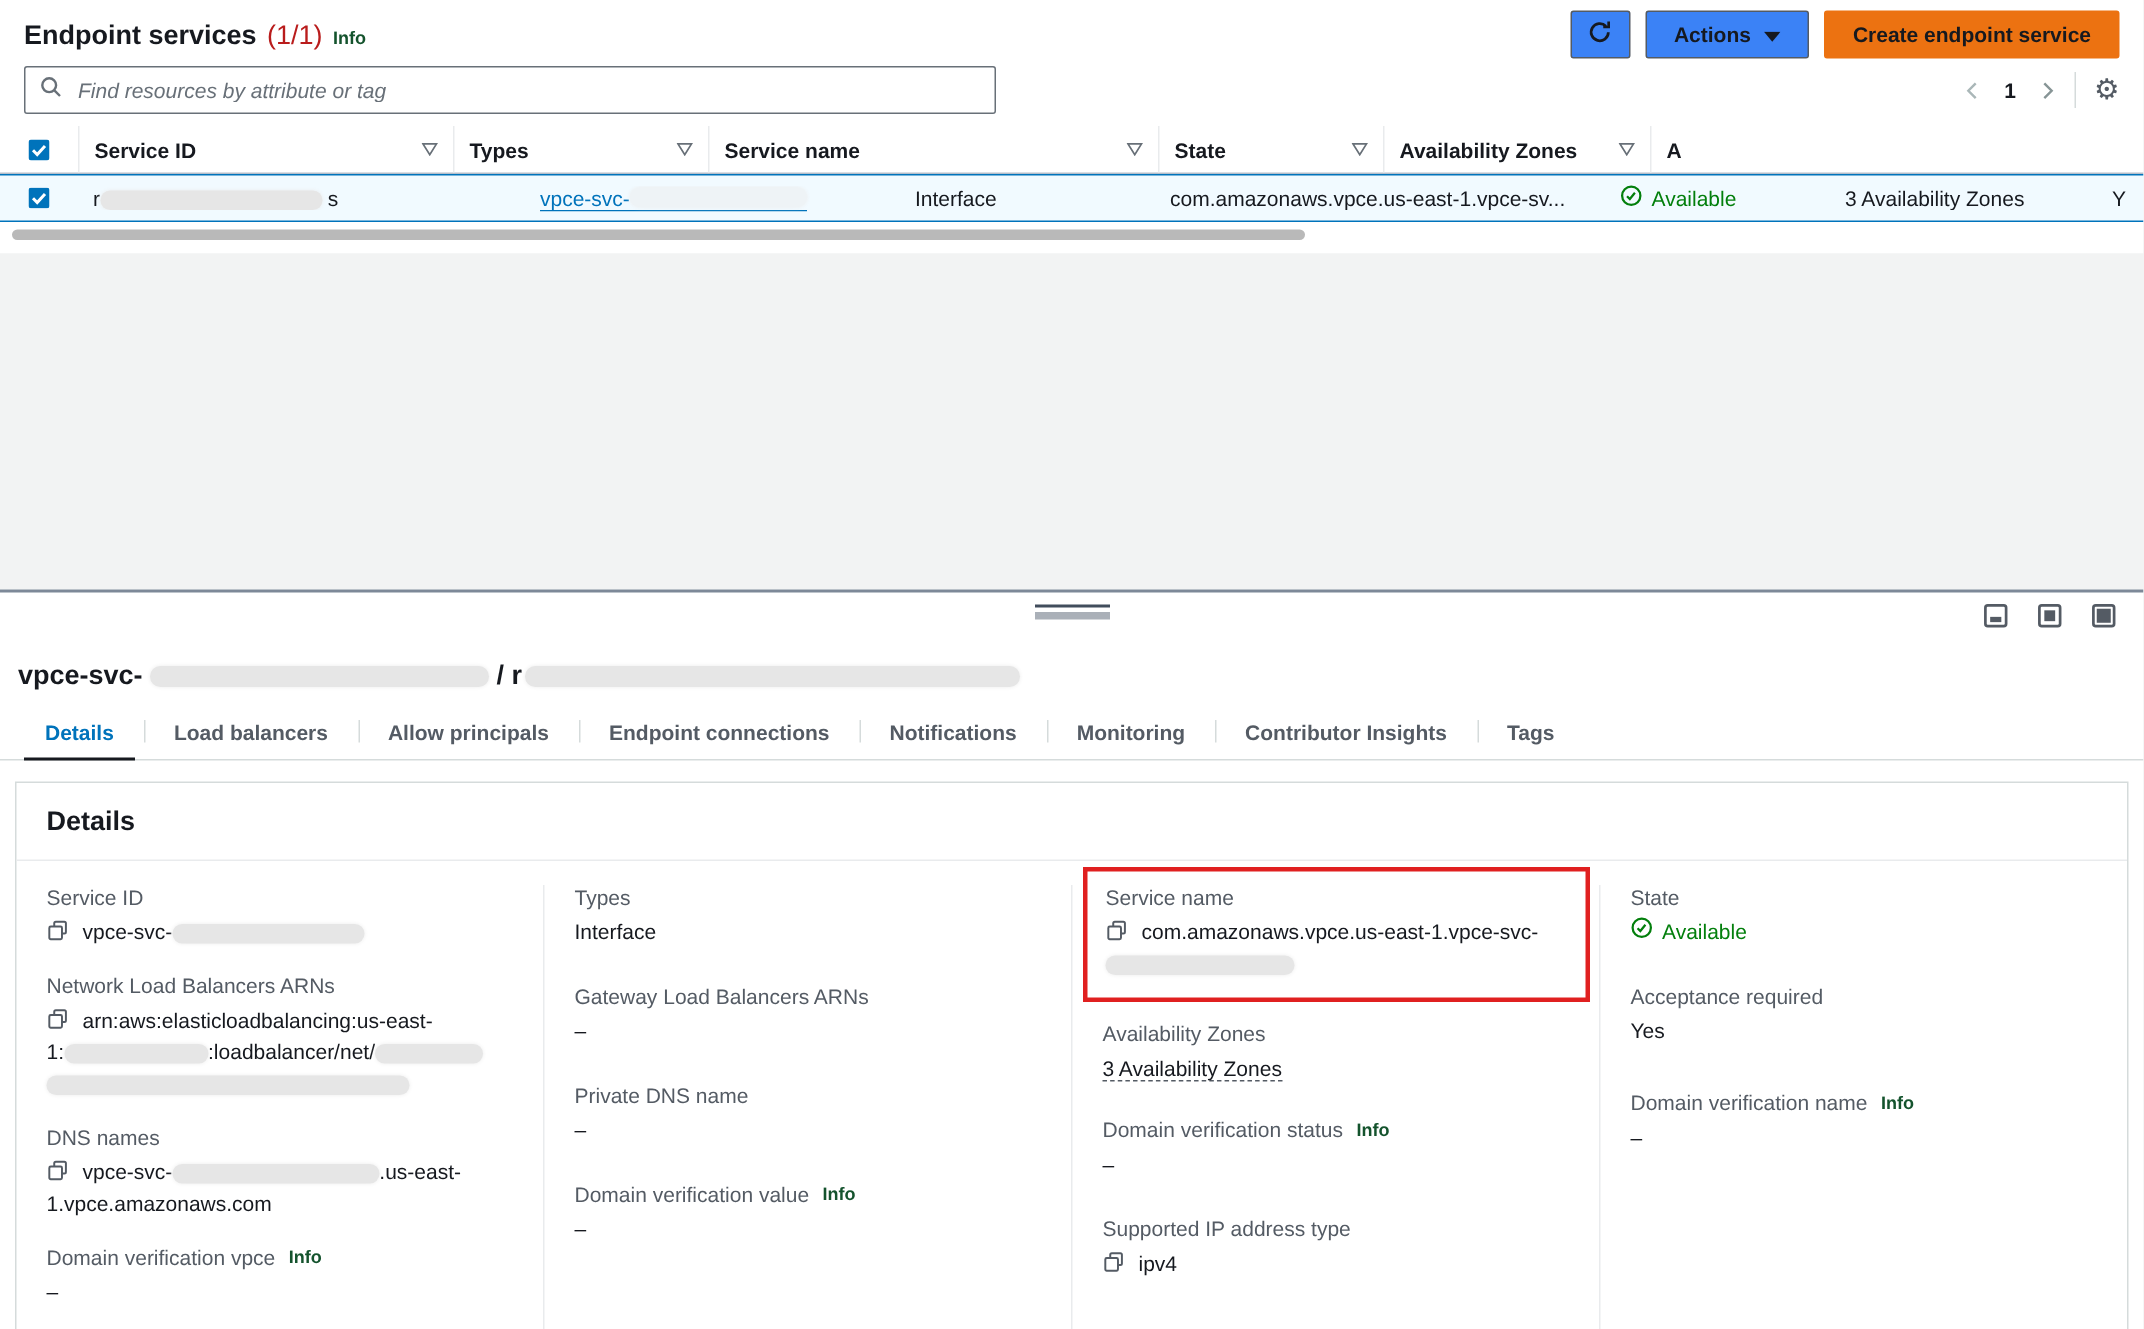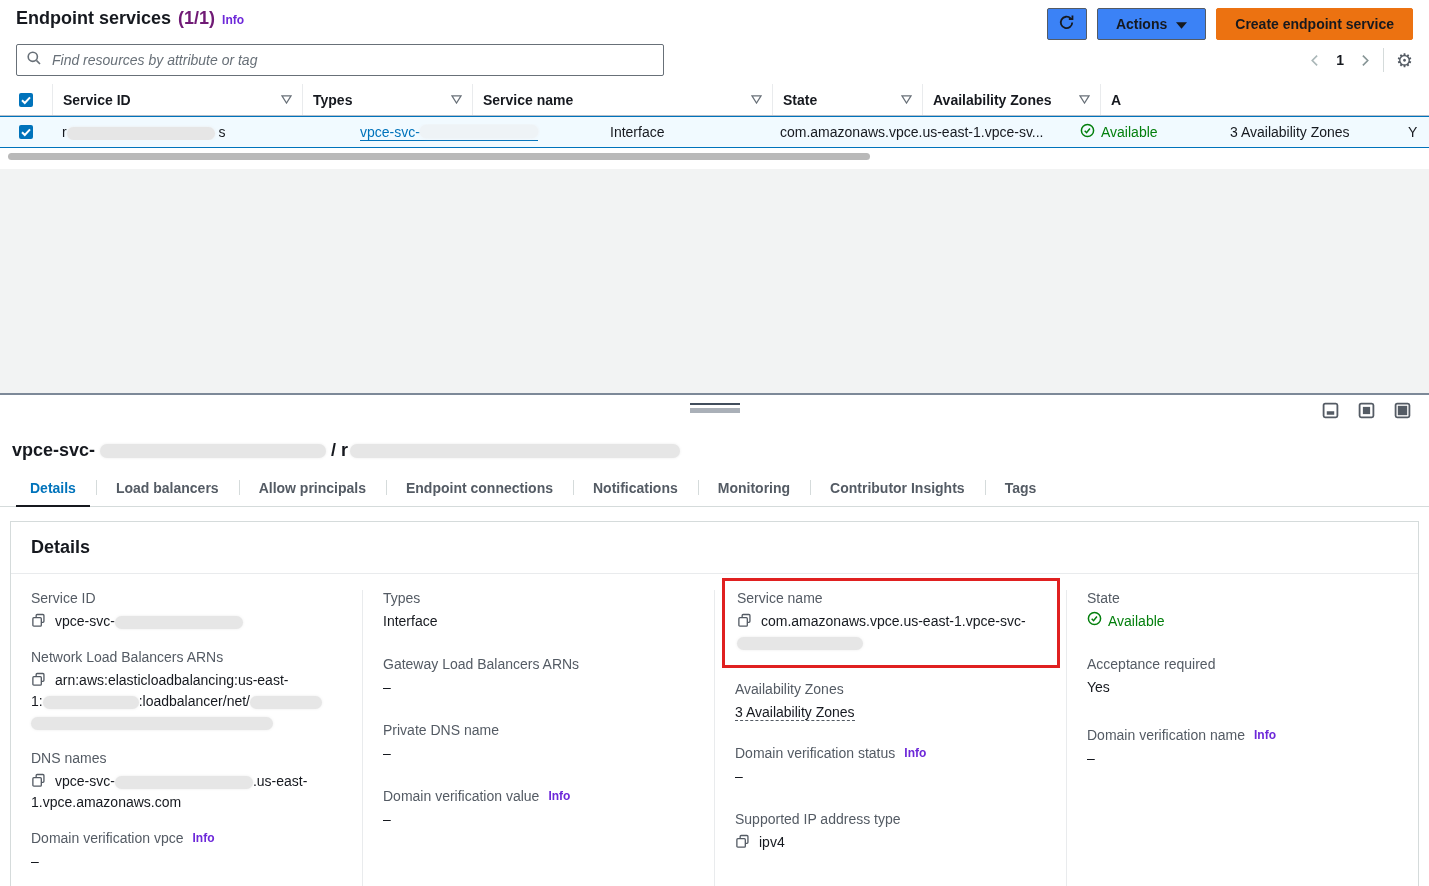--- a/index.html
+++ b/index.html
@@ -8,25 +8,25 @@
     font-family: "Liberation Sans", sans-serif;
     color:#16191f;
     background:#f2f3f3;
     width:1429px; height:886px;
     overflow:hidden;
   }
   .page { display:flex; flex-direction:column; width:1429px; height:886px; }
 
   
   .top-pane { background:#fff; }
-  .top-header { display:flex; justify-content:space-between; align-items:flex-start; padding:8px 16px 2px 16px; height:40px; }
+  .top-header { display:flex; justify-content:space-between; align-items:center; padding:8px 16px 2px 16px; height:40px; }
   .title-group { display:flex; align-items:baseline; gap:7px; }
   .page-title { font-size:18px; font-weight:bold; margin:0; }
-  .page-count { font-size:18px; font-weight:bold; color:#701a75; }
-  .info-link { color:#6d28d9; font-size:12px; font-weight:bold; cursor:pointer; }
+  .page-count { font-size:18px; font-weight:normal; color:#b91c1c; }
+  .info-link { color:#14532d; font-size:12px; font-weight:bold; cursor:pointer; }
   .header-actions { display:flex; gap:10px; align-items:center; }
   .btn { height:32px; border:1px solid #545b64; background:#3b82f6; color:#16191f;
          font-family:"Liberation Sans",sans-serif; font-weight:bold; font-size:14px;
          border-radius:2px; padding:0 18px; display:flex; align-items:center; gap:9px; cursor:pointer; }
   .btn-icon { width:40px; padding:0; justify-content:center; }
   .btn-primary { background:#ec7211; border-color:#ec7211; color:#16191f; }
 
   .toolbar-row { display:flex; justify-content:space-between; align-items:center; padding:4px 16px 8px 16px; }
   .search-box { width:648px; height:32px; border:1px solid #687078; border-radius:2px;
                 display:flex; align-items:center; gap:8px; padding:0 9px; background:#fff; }

